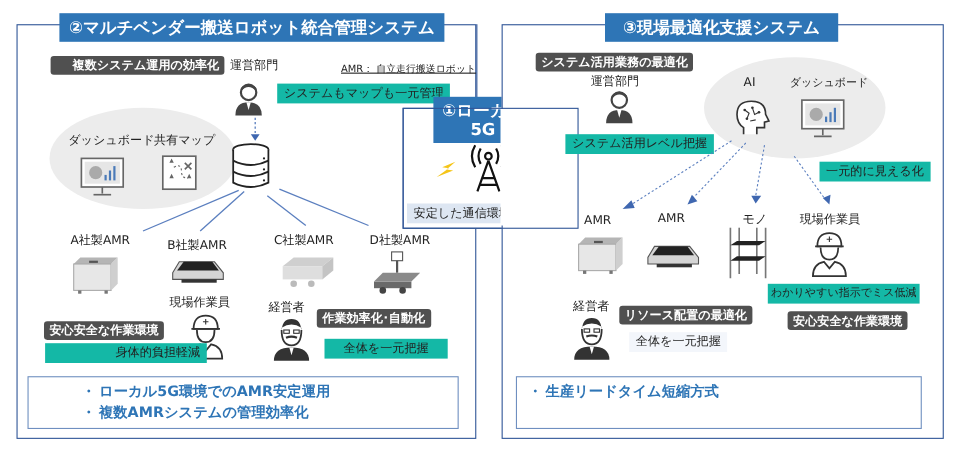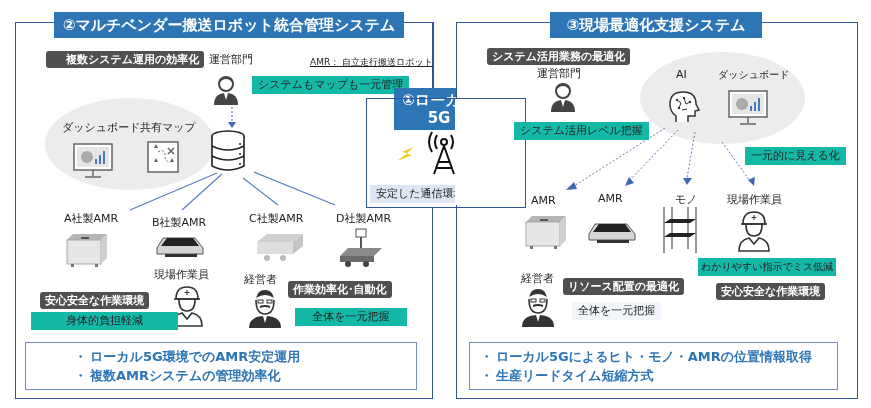--- a/index.html
+++ b/index.html
@@ -127,21 +127,21 @@
   <path d="M8 14 Q8 2 17 2 Q26 2 26 14 L26 10 Q17 4 8 10Z" fill="#333"></path>
   <path d="M8 12 Q8 26 17 26 Q26 26 26 12" fill="#fff" stroke="#333" stroke-width="1.6"></path>
   <rect x="10" y="12" width="5" height="3" fill="none" stroke="#333"></rect>
     <rect x="19" y="12" width="5" height="3" fill="none" stroke="#333"></rect>
   <path d="M12 19 Q17 17 22 19" stroke="#333" stroke-width="2" fill="none"></path>
   <path d="M1 40 Q1 28 17 28 Q33 28 33 40Z" fill="#333"></path>
   <path d="M15 28 L17 35 L19 28Z" fill="#fff"></path>
 </svg>
 
 <div class="dark-badge" style="left:40px;top:292px;">安心安全な作業環境</div>
-<div class="bubble" style="left:31px;top:312px;width:106px;text-align:left;padding-left:35px;">身体的負担軽減</div>
+<div class="bubble" style="left:41px;top:312px;width:106px;text-align:right;padding-left:35px;">身体的負担軽減</div>
 <div class="dark-badge" style="left:288px;top:281px;">作業効率化･自動化</div>
 <div class="bubble" style="left:295px;top:308px;width:100px;text-align:center;">全体を一元把握</div>
 
 <div class="summary" style="left:25px;top:342px;width:390px;height:46px;">
   <div style="padding:4px 0 0 48px;">
     <div class="item"><span class="dot">・</span><span>ローカル5G環境でのAMR安定運用</span></div>
     <div class="item"><span class="dot">・</span><span>複数AMRシステムの管理効率化</span></div>
   </div>
 </div>
 
@@ -265,16 +265,15 @@
     <rect x="19" y="12" width="5" height="3" fill="none" stroke="#333"></rect>
   <path d="M12 19 Q17 17 22 19" stroke="#333" stroke-width="2" fill="none"></path>
   <path d="M1 40 Q1 28 17 28 Q33 28 33 40Z" fill="#333"></path>
   <path d="M15 28 L17 35 L19 28Z" fill="#fff"></path>
 </svg>
 <div class="dark-badge" style="left:563px;top:278px;">リソース配置の最適化</div>
 <div class="bubble" style="left:572px;top:302px;background:#f3f6fb;">全体を一元把握</div>
 
 <div class="summary" style="left:469px;top:342px;width:367px;height:46px;">
   <div style="padding:4px 0 0 10px;">
-    <div class="item"><span class="dot">・</span><span>ローカル5Gによるヒト・モノ・AMRの位置情報取得</span></div>
     <div class="item"><span class="dot">・</span><span>生産リードタイム短縮方式</span></div>
   </div>
 </div>
 
 </body></html>

